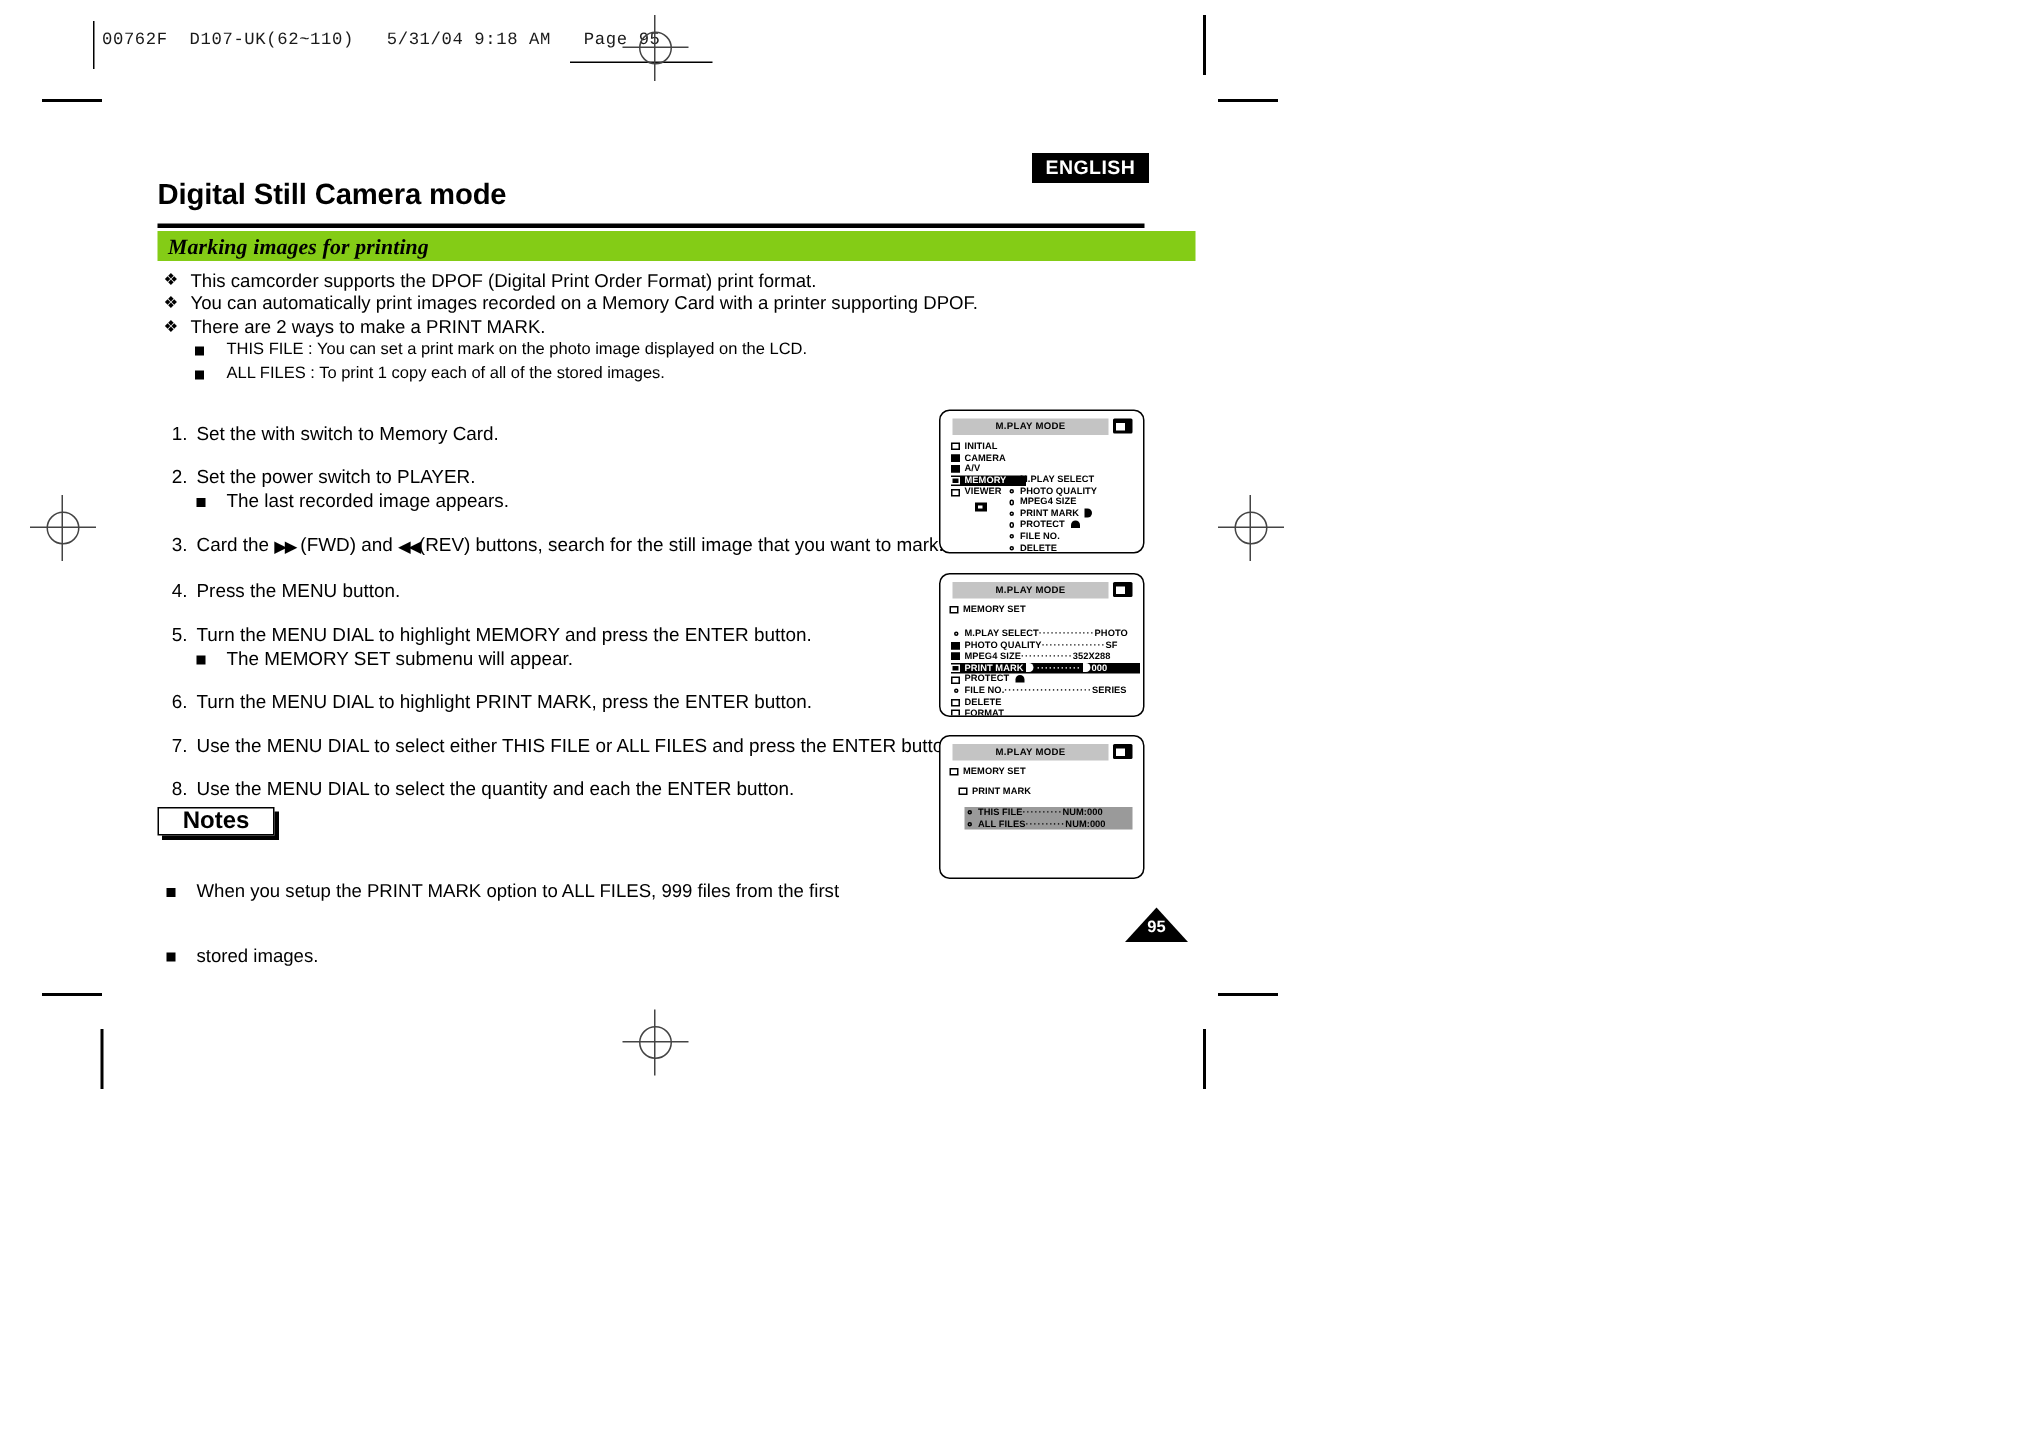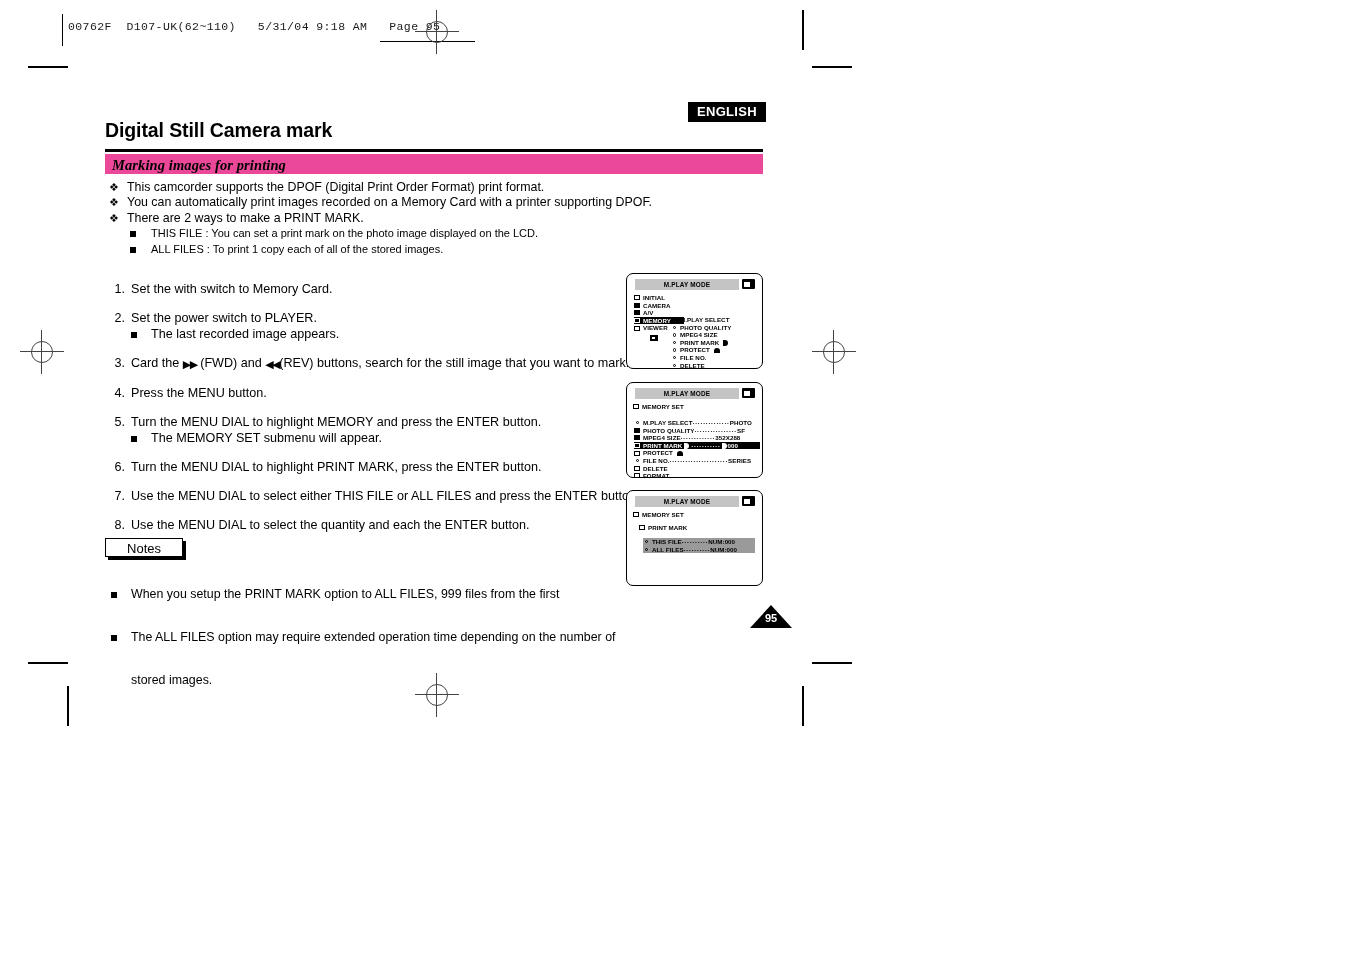--- a/index.html
+++ b/index.html
@@ -97,21 +97,22 @@
     height: 2.5px;
     background: #000;
   }
 
   .section-band {
     position: absolute;
     left: 0;
     top: 54px;
     width: 658px;
     height: 20px;
-    background: #ec4899;
+    background: #84cc16;
+    padding-left: 34px;
   }
   .section-band span {
     position: absolute;
     left: 7px;
     top: 3px;
     font-family: "Liberation Serif", serif;
     font-style: italic;
     font-weight: bold;
     font-size: 14.5px;
     letter-spacing: 0.1px;
@@ -226,22 +227,23 @@
   }
   .notes-tab {
     position: absolute;
     left: 0; top: 0;
     width: 76px; height: 17px;
     background: #fff;
     border: 1.5px solid #000;
     text-align: center;
   }
   .notes-tab span {
-    font-size: 13px;
+    font-size: 16px;
     line-height: 17px;
+    font-weight: bold;
   }
   .note-row {
     position: relative;
     padding-left: 26px;
     font-size: 12.4px;
     line-height: 15px;
     margin-top: 7px;
   }
   .note-row .sq {
     position: absolute;
@@ -400,21 +402,21 @@
 <div class="mark" style="left:802px; top:10px;  width:1.6px; height:40px;"></div>
 <div class="mark" style="left:812px; top:66px;  width:40px; height:1.6px;"></div>
 <div class="mark" style="left:28px;  top:662px; width:40px; height:1.6px;"></div>
 <div class="mark" style="left:67px;  top:686px; width:1.6px; height:40px;"></div>
 <div class="mark" style="left:812px; top:662px; width:40px; height:1.6px;"></div>
 <div class="mark" style="left:802px; top:686px; width:1.6px; height:40px;"></div>
 
 <div class="page">
 
   <div class="english-badge">ENGLISH</div>
-  <div class="chapter-title">Digital Still Camera mark</div>
+  <div class="chapter-title">Digital Still Camera mode</div>
   <div class="title-rule"></div>
   <div class="section-band">
     <span>Marking images for printing</span>
   </div>
 
   <div class="intro">
     <div class="bullet-row">
       <span class="glyph">❖</span>
       <span>This camcorder supports the DPOF (Digital Print Order Format) print format.</span>
     </div>
@@ -494,21 +496,20 @@
         <span>Notes</span>
       </div>
     </div>
 
     <div class="note-row">
       <span class="sq"></span>
       <span class="cont">When you setup the PRINT MARK option to ALL FILES, 999 files from the first</span>
     </div>
     <div class="note-row">
       <span class="sq"></span>
-      <span class="cont">The ALL FILES option may require extended operation time depending on the number of</span>
       <span class="cont">stored images.</span>
     </div>
   </div>
 </div>
 
 <div class="lcd" style="left:626px; top:273px; width:137px; height:96px;">
   <div class="lcd-titlebar">
     <span>M.PLAY MODE</span>
   </div>
   <div class="lcd-cardicon"></div>

